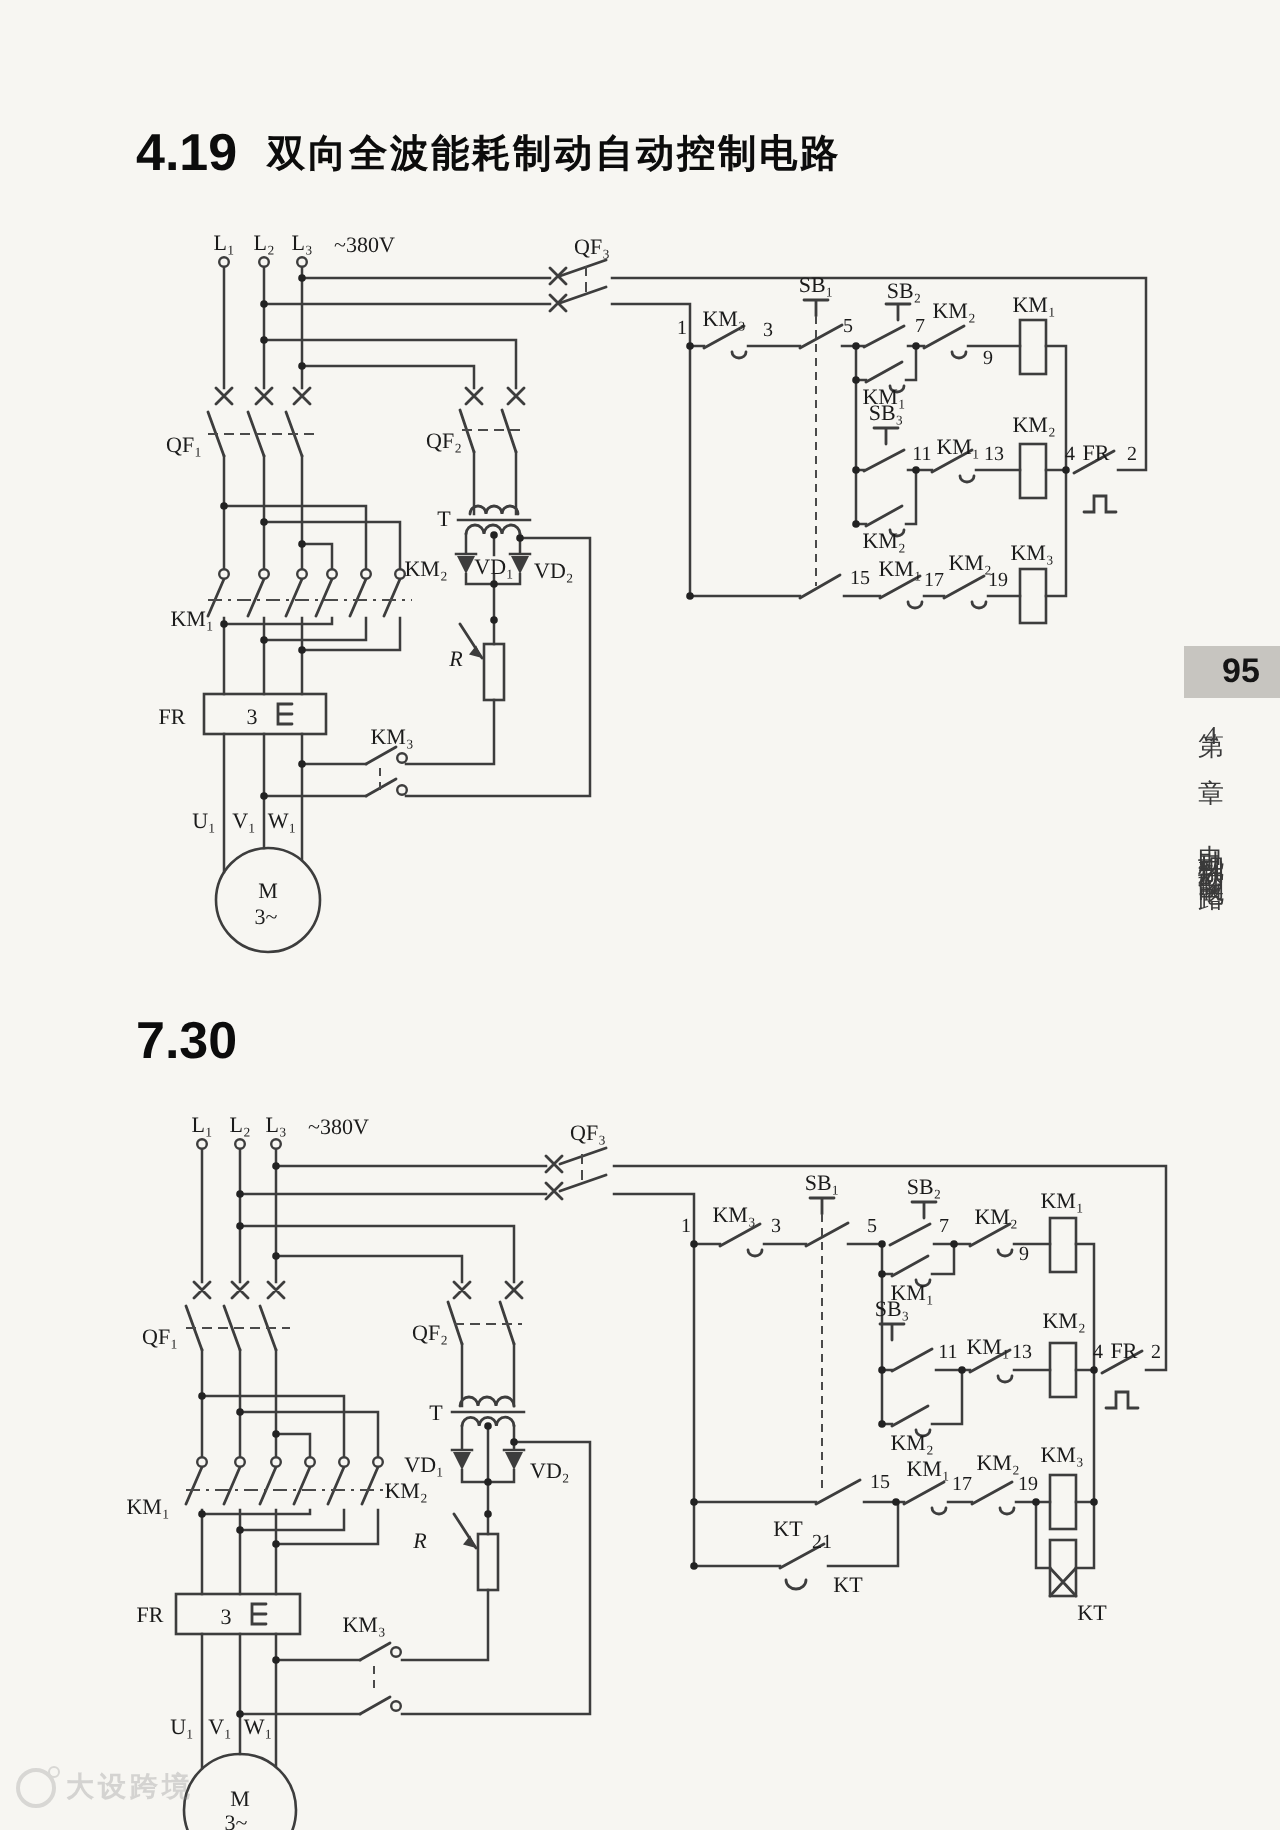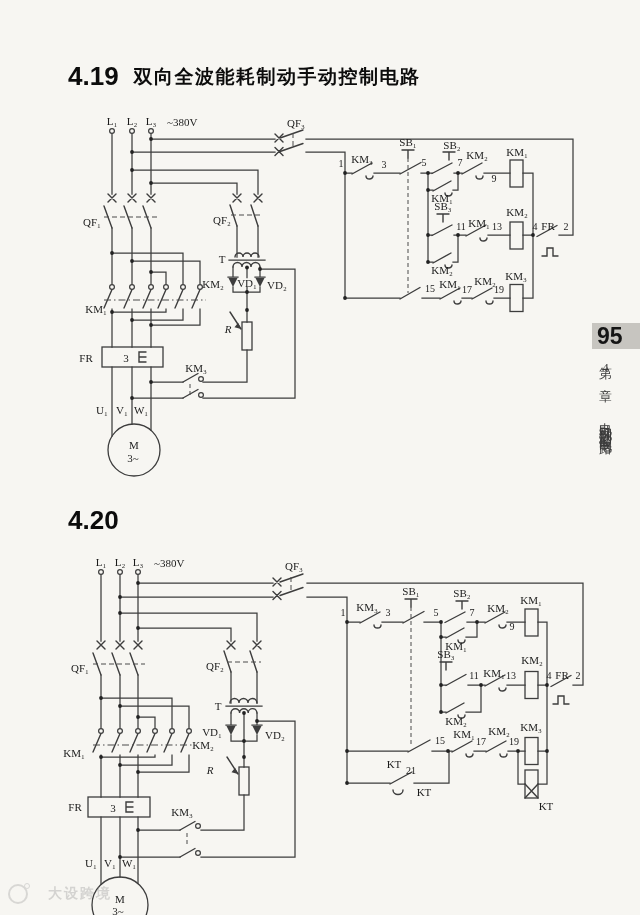--- a/index.html
+++ b/index.html
@@ -7,28 +7,28 @@
         font-family:"Liberation Serif","DejaVu Serif",serif;}
   svg{position:absolute;left:0;top:0;}
   
   .fig-head{position:absolute;left:68px;display:flex;align-items:center;gap:15px;white-space:nowrap;}
   .fig-num{font-family:"Liberation Sans","DejaVu Sans",sans-serif;font-weight:bold;font-size:26px;color:#0c0c0c;}
   .fig-title{font-family:"Liberation Sans","DejaVu Sans",sans-serif;font-weight:bold;font-size:19px;
              color:#0c0c0c;letter-spacing:1.5px;}
   
   .page-badge{position:absolute;left:592px;top:323px;width:48px;height:26px;background:#c7c5c0;
               display:flex;align-items:center;}
-  .page-badge span{font-family:"Liberation Sans","DejaVu Sans",sans-serif;font-weight:bold;font-size:23px;
-              color:#151515;padding-left:5px;}
+  .page-badge span{font-family:"Liberation Sans","DejaVu Sans",sans-serif;font-weight:bold;font-size:17px;
+              color:#151515;padding-left:19px;}
   .vert{position:absolute;left:596px;writing-mode:vertical-rl;text-orientation:upright;
         font-size:13px;color:#3a3a3a;letter-spacing:4px;font-family:"Liberation Serif",serif;}
   .vert.chapter{top:356px;}
   .vert.chtitle{top:412px;letter-spacing:2.5px;}
   
-  .watermark{position:absolute;left:8px;top:884px;display:flex;align-items:center;gap:20px;opacity:.33;}
+  .watermark{position:absolute;left:8px;top:884px;display:flex;align-items:center;gap:5px;opacity:.33;}
   .wm-logo{width:16px;height:16px;border:2px solid #9a9a9a;border-radius:50%;position:relative;}
   .wm-logo:after{content:"";position:absolute;right:-4px;top:-3px;width:4px;height:4px;border:1.5px solid #9a9a9a;border-radius:50%;}
   .wm-text{font-family:"Liberation Sans",sans-serif;font-weight:bold;font-size:14px;color:#8f8f8f;letter-spacing:2px;}
   
   .w{stroke:#3d3d3d;stroke-width:1.25;fill:none;stroke-linecap:square;}
   .bl{stroke:#3d3d3d;stroke-width:1.4;fill:none;stroke-linecap:round;}
   .dash{stroke:#4a4a4a;stroke-width:1;fill:none;stroke-dasharray:5 3;}
   .dashsb{stroke:#4a4a4a;stroke-width:1;fill:none;stroke-dasharray:4 3;}
   .dashdot{stroke:#4a4a4a;stroke-width:1;fill:none;stroke-dasharray:7 3 1.5 3;}
   .box{stroke:#3d3d3d;stroke-width:1.3;fill:none;}
@@ -398,24 +398,24 @@
       <text class="lb" x="394" y="768">KT</text>
       <text class="lb sm" x="411" y="774">21</text>
       <text class="lb" x="424" y="796">KT</text>
       <text class="lb" x="546" y="810">KT</text>
     </g>
   </g>
 </svg>
 
 <div class="fig-head" style="top:61px;">
   <span class="fig-num">4.19</span>
-  <span class="fig-title">双向全波能耗制动手动控制电路</span>
+  <span class="fig-title">双向全波能耗制动自动控制电路</span>
 </div>
 <div class="fig-head" style="top:505px;">
-  <span class="fig-num">4.20</span>
+  <span class="fig-num">7.30</span>
 </div>
 
 <div class="page-badge">
   <span>95</span>
 </div>
 <div class="vert chapter">第4章</div>
 <div class="vert chtitle">电动机制动控制电路</div>
 
 <div class="watermark">
   <span class="wm-logo"></span>

